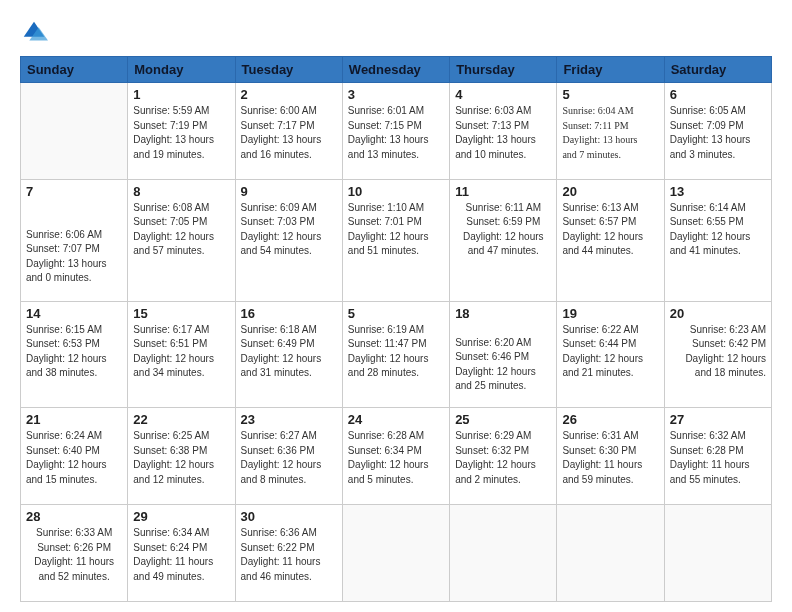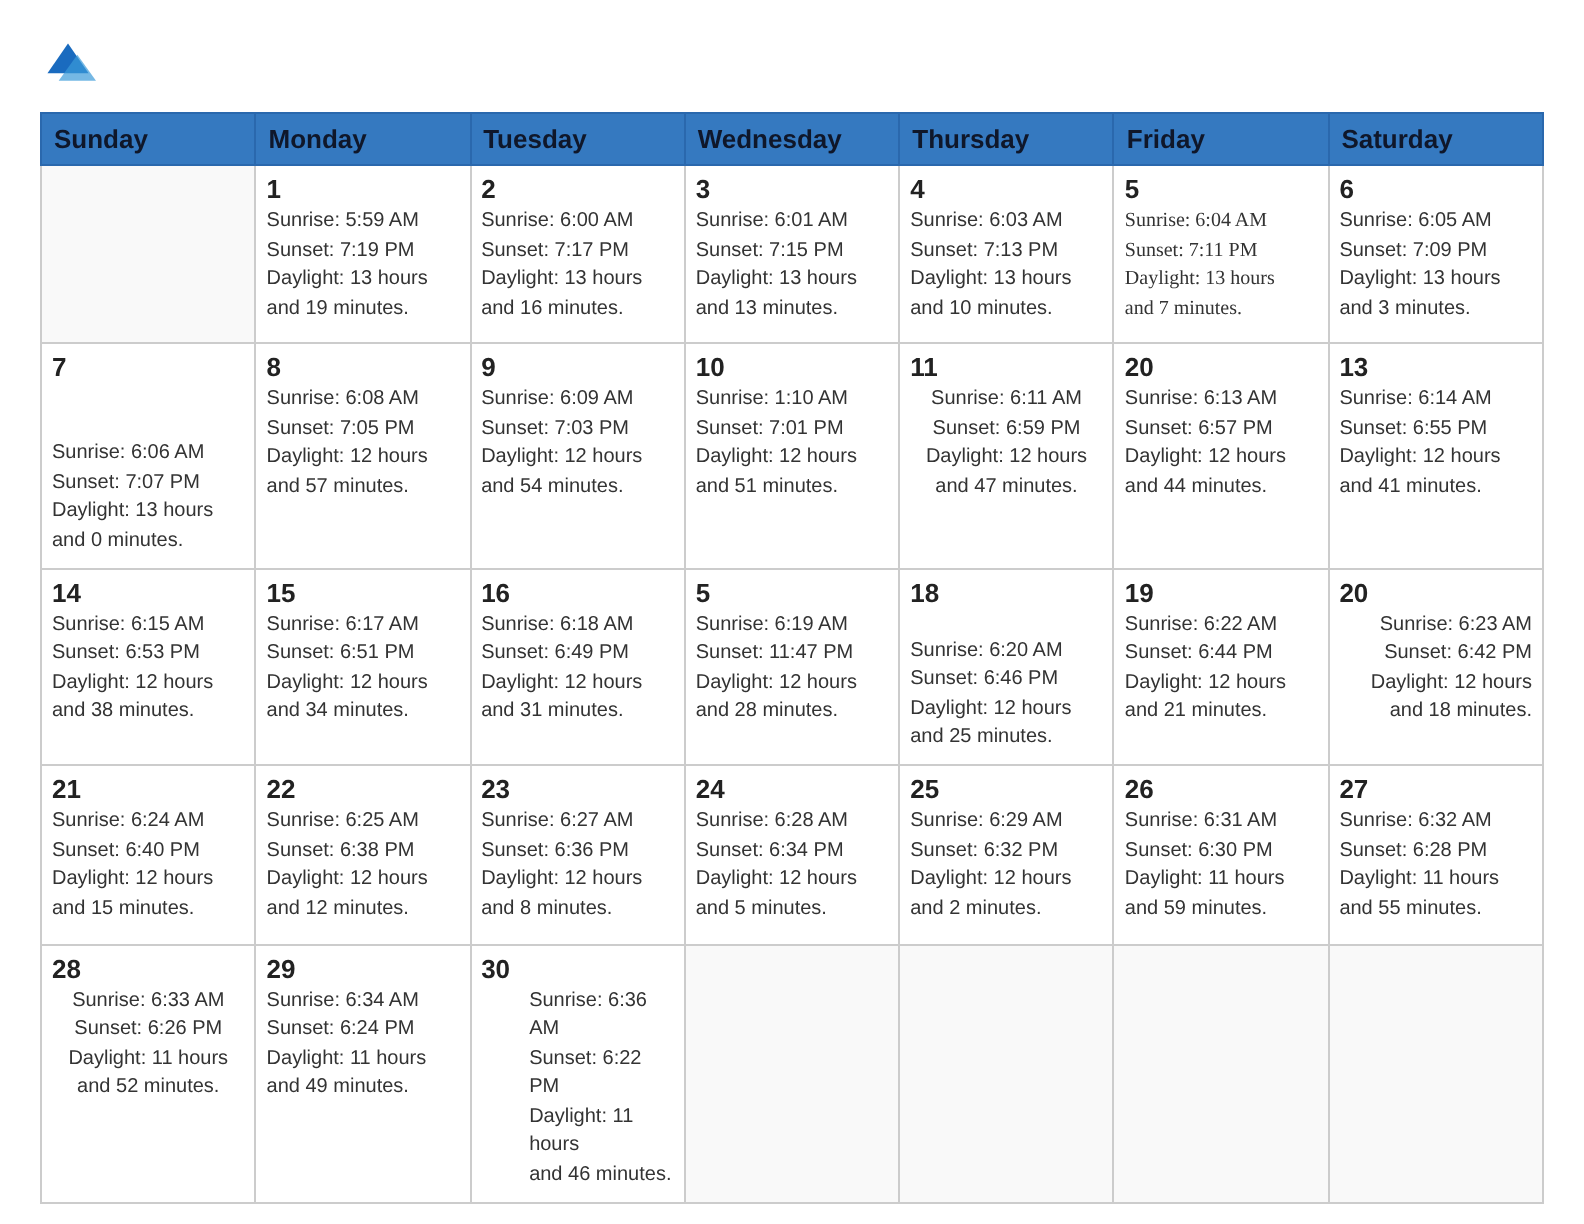--- a/index.html
+++ b/index.html
@@ -342,21 +342,21 @@
           </td>
           <td>
             <span class="day-number">29</span>
             <div class="day-info" style="white-space: pre-line;">Sunrise: 6:34 AM
 Sunset: 6:24 PM
 Daylight: 11 hours
 and 49 minutes.</div>
           </td>
           <td>
             <span class="day-number">30</span>
-            <div class="day-info" style="white-space: pre-line; margin-left: 24px;">Sunrise: 6:36 AM
+            <div class="day-info" style="white-space: pre-line;">Sunrise: 6:36 AM
 Sunset: 6:22 PM
 Daylight: 11 hours
 and 46 minutes.</div>
           </td>
           <td class="empty-cell"></td>
           <td class="empty-cell"></td>
           <td class="empty-cell"></td>
           <td class="empty-cell"></td>
         </tr>
       </tbody>

